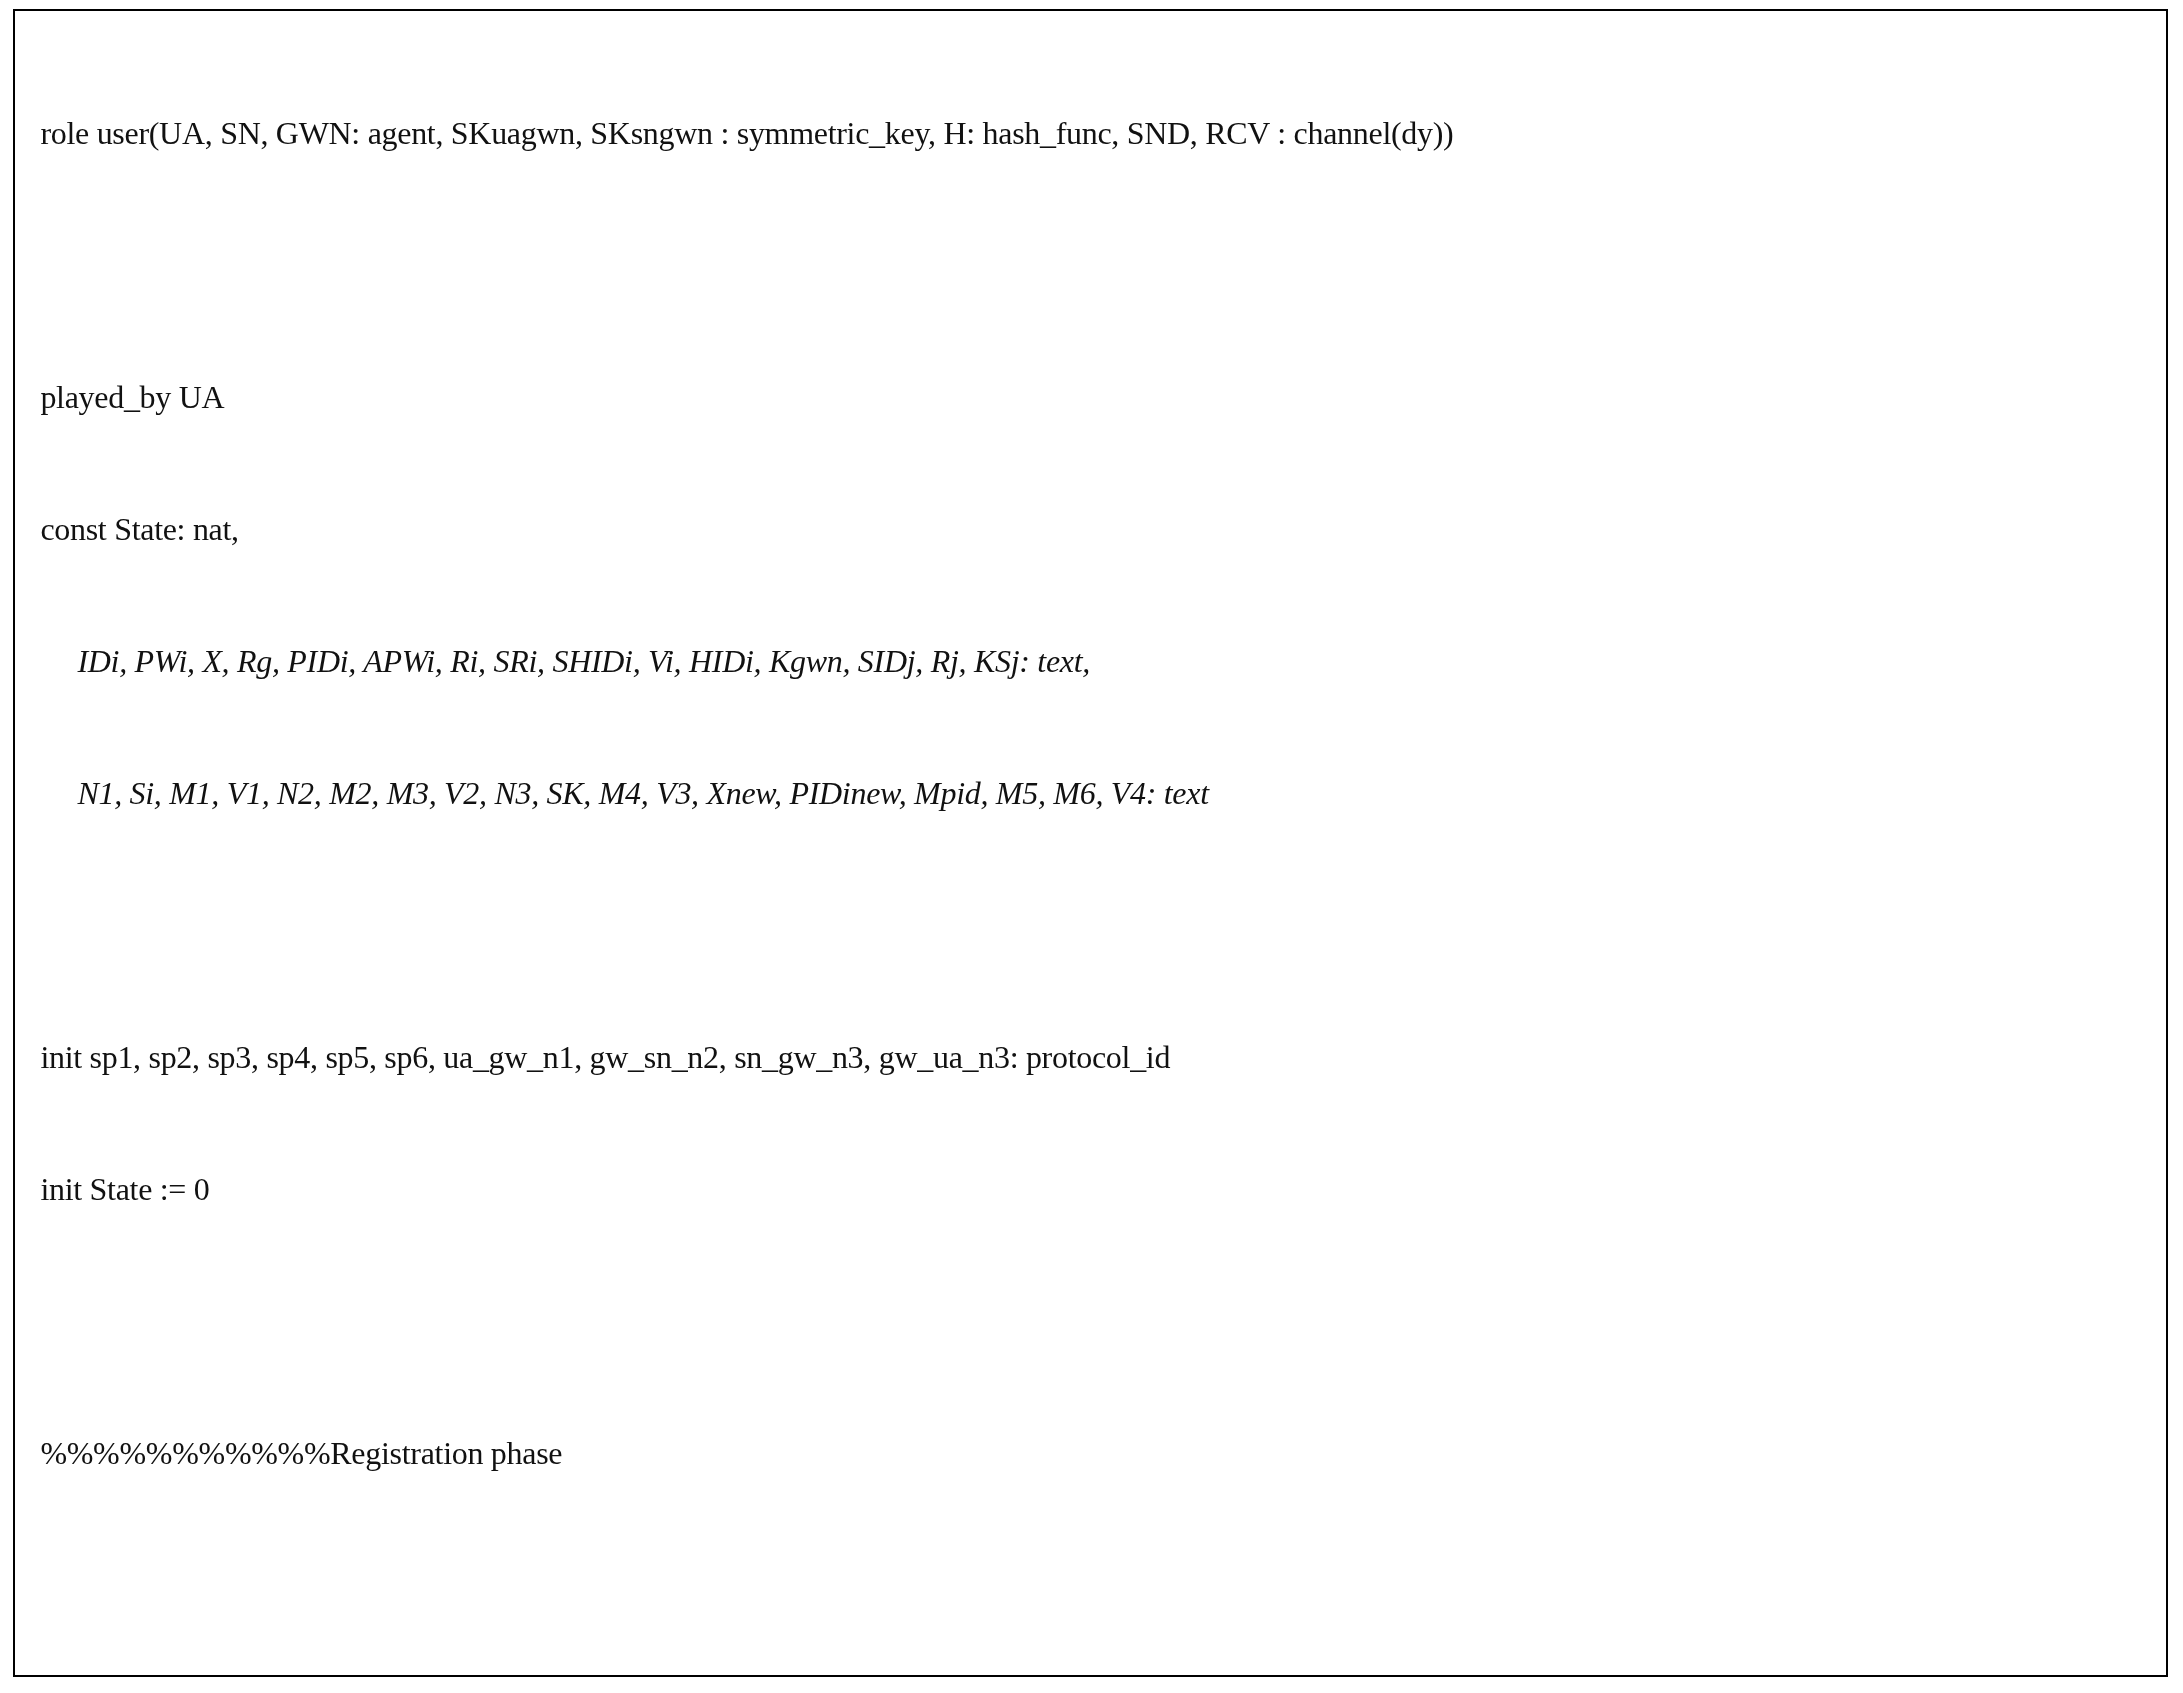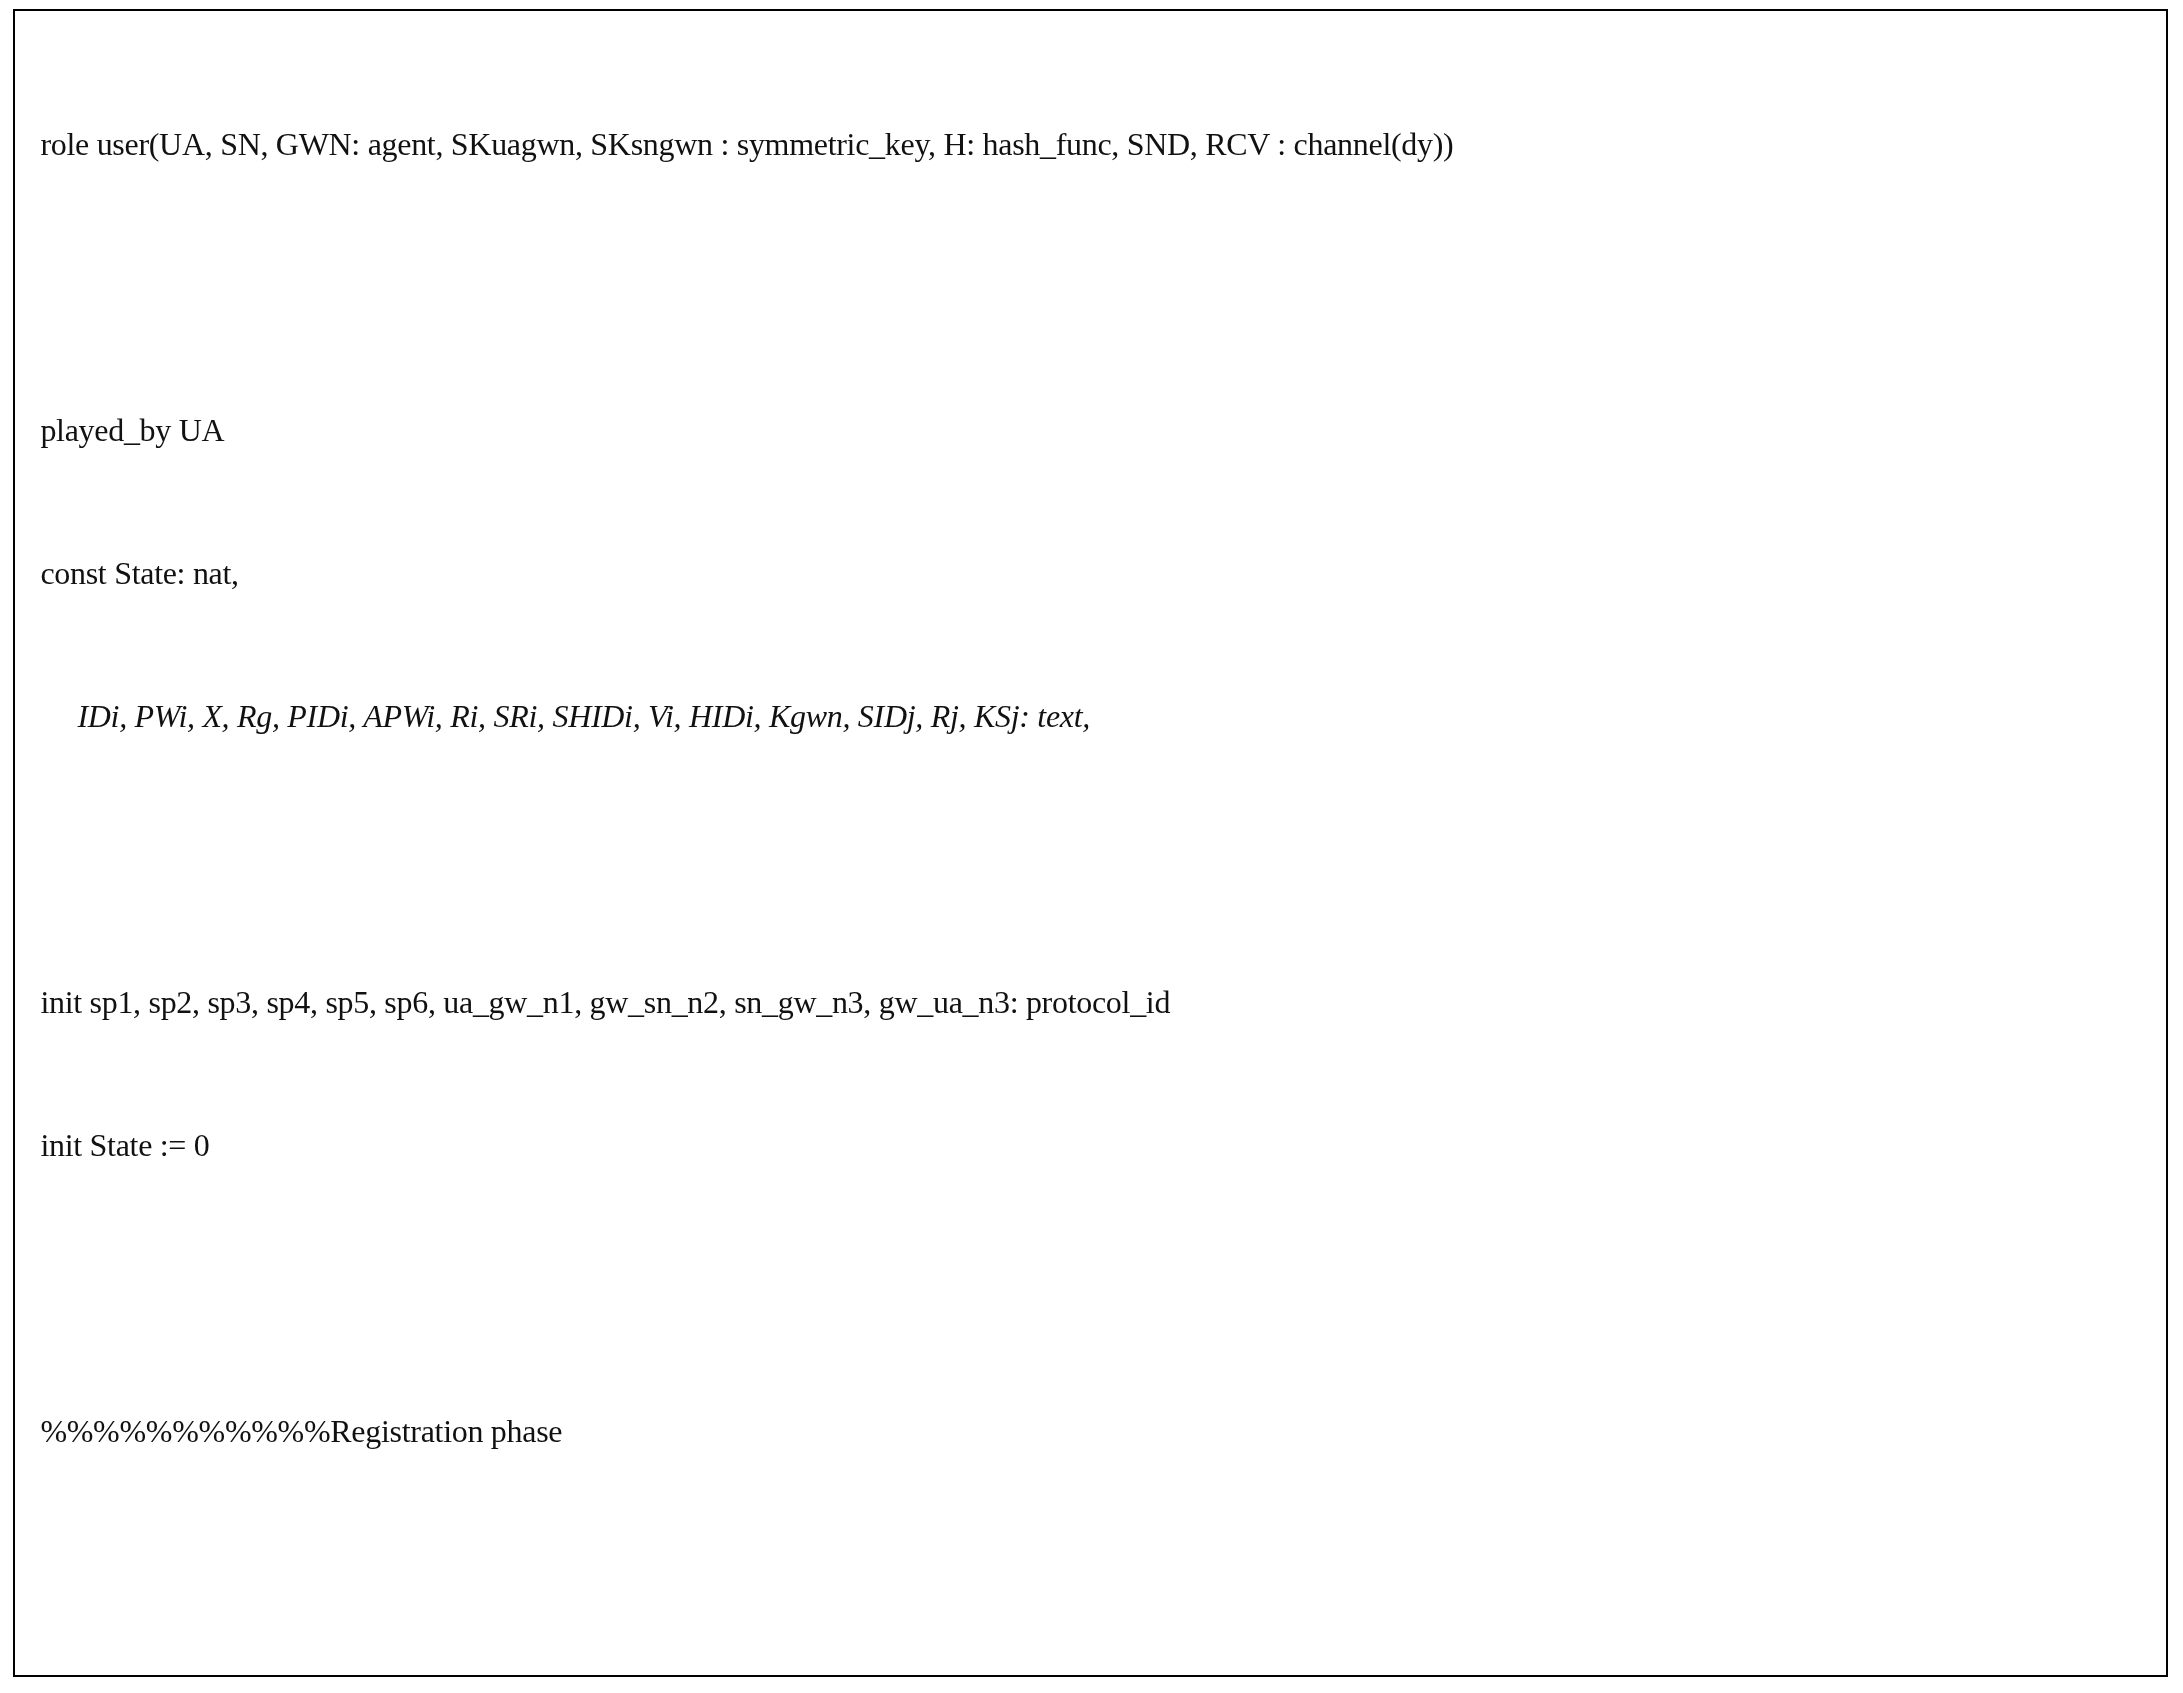--- a/index.html
+++ b/index.html
@@ -31,36 +31,36 @@
       font-family: "Liberation Serif", "DejaVu Serif", serif;
       font-size: 32px;
       line-height: 44px;
       color: #111111;
       white-space: pre;
       letter-spacing: -0.3px;
     }
     .line {
       display: block;
       height: 44px;
-      margin-top: 11px;
     }
     .blank { height: 44px; }
     .i2 { padding-left: 37px; font-style: italic; }
     .comment { color: #111111; }
   </style>
 </head>
 <body>
 
 <div class="frame">
   <div class="code">
     <span class="line">role user(UA, SN, GWN: agent, SKuagwn, SKsngwn : symmetric_key, H: hash_func, SND, RCV : channel(dy))</span>
     <span class="line blank"></span>
     <span class="line">played_by UA</span>
     <span class="line">const State: nat,</span>
     <span class="line i2">IDi, PWi, X, Rg, PIDi, APWi, Ri, SRi, SHIDi, Vi, HIDi, Kgwn, SIDj, Rj, KSj: text,</span>
+    <span class="line i2">N1, Si, M1, V1, N2, M2, M3, V2, N3, SK, M4, V3, Xnew, PIDinew, Mpid, M5, M6, V4: text</span>
     <span class="line blank"></span>
     <span class="line">init sp1, sp2, sp3, sp4, sp5, sp6, ua_gw_n1, gw_sn_n2, sn_gw_n3, gw_ua_n3: protocol_id</span>
     <span class="line">init State := 0</span>
     <span class="line blank"></span>
     <span class="line comment">%%%%%%%%%%%Registration phase</span>
     
     
     
     
     

